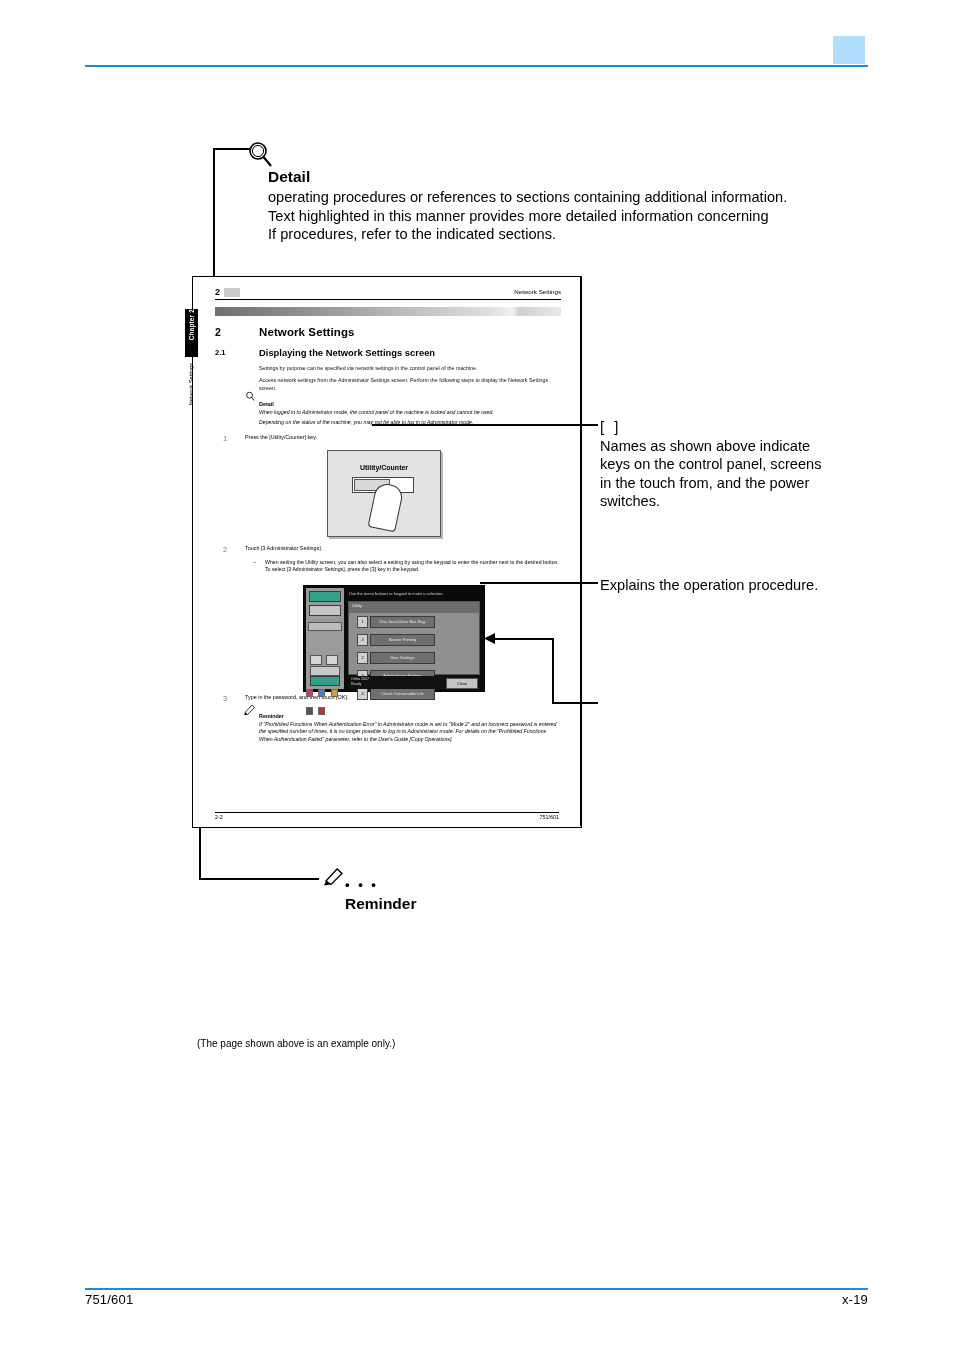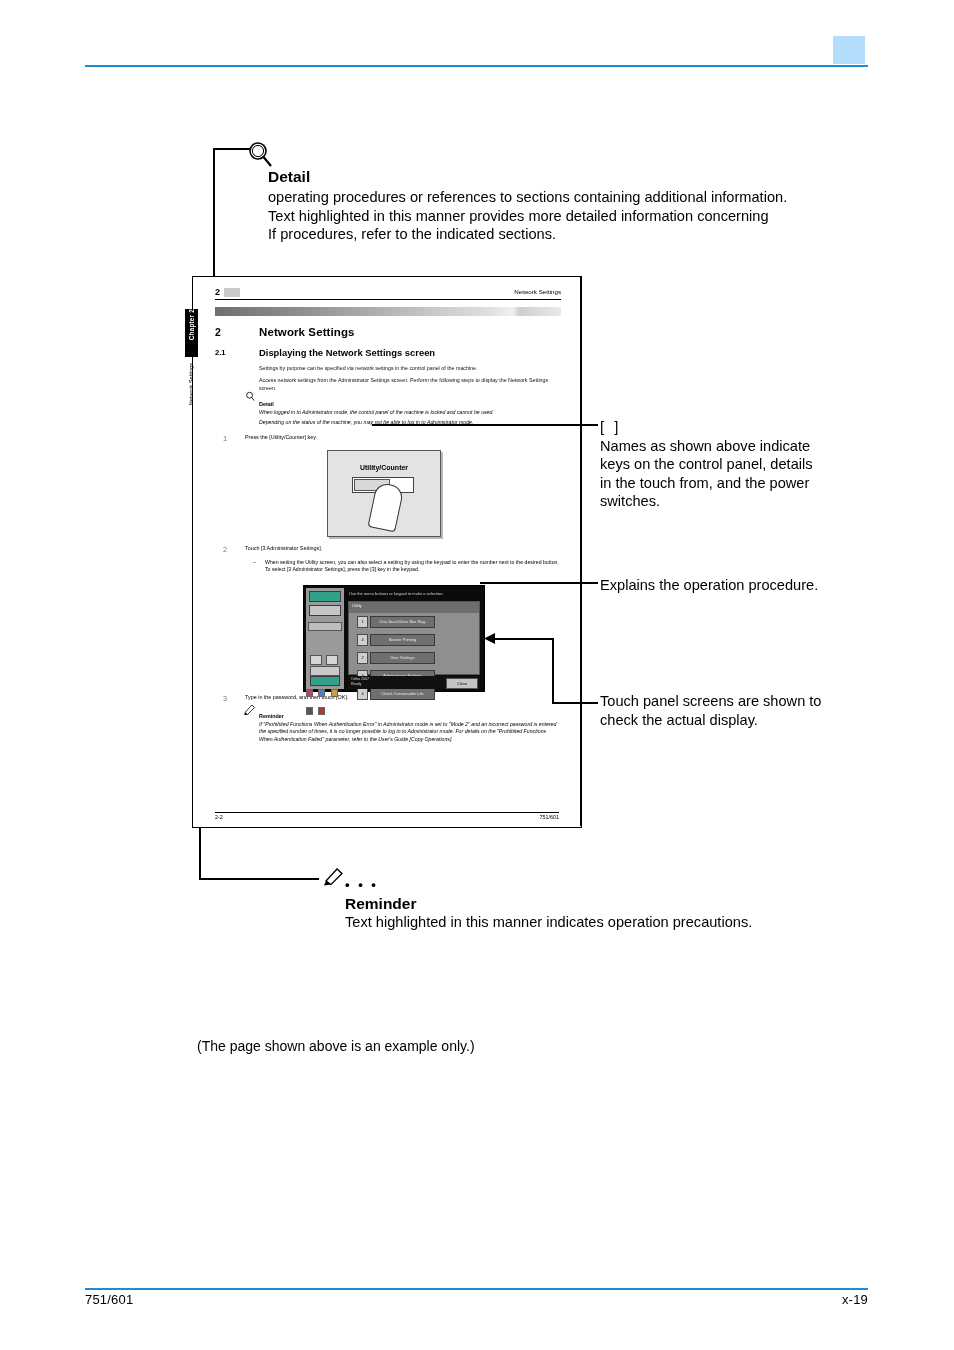--- a/index.html
+++ b/index.html
@@ -119,21 +119,21 @@
   #rc-brackets .bk{font-size:15px;letter-spacing:3px;}
   #rc-explains{left:600px;top:576px;width:240px;}
   #rc-touch{left:600px;top:692px;width:250px;}
 
   
   #reminder-callout{position:absolute;left:345px;top:895px;width:470px;}
   .rem-icon{position:absolute;left:323px;top:866px;width:22px;height:20px;}
   .rem-dots{position:absolute;left:345px;top:877px;font-size:13px;letter-spacing:2.5px;font-weight:bold;}
 
   
-  #caption{position:absolute;left:197px;top:1038px;font-size:14px;}
+  #caption{position:absolute;left:197px;top:1038px;font-size:10px;}
 </style>
 </head>
 <body>
 
 <div class="page">
 
   <div class="hdr-tab"></div>
   <div class="hdr-rule"></div>
 
   <svg class="detail-icon" viewBox="0 0 30 30">
@@ -309,42 +309,37 @@
 
   <div class="ln" style="left:372px;top:424px;width:226px;height:2px;"></div>
 
   <div class="ln" style="left:480px;top:582px;width:118px;height:2px;"></div>
 
   <div class="ln" style="left:580px;top:276px;width:1px;height:550px;background:#000;"></div>
 
   <div class="rc" id="rc-brackets">
     <div class="bk">[  ]</div>
     <div>Names as shown above indicate</div>
-    <div>keys on the control panel, details</div>
+    <div>keys on the control panel, screens</div>
     <div>in the touch from, and the power</div>
     <div>switches.</div>
   </div>
 
   <div class="rc" id="rc-explains">Explains the operation procedure.</div>
 
-  <div class="rc" id="rc-touch">
-    <div>Touch panel screens are shown to</div>
-    <div>check the actual display.</div>
-  </div>
 
   <svg class="rem-icon" viewBox="0 0 22 20">
     <polygon points="3,15 14,3 19,7.5 8,18.5" fill="none" stroke="#000" stroke-width="1.3"></polygon>
     <line x1="14" y1="3" x2="19" y2="7.5" stroke="#000" stroke-width="1"></line>
     <polygon points="3,15 8,18.5 1,19.5" fill="#000"></polygon>
   </svg>
   <div class="rem-dots">• • •</div>
   <div id="reminder-callout">
     <div class="cal-title">Reminder</div>
     <div class="cal-body">
-      <div>Text highlighted in this manner indicates operation precautions.</div>
     </div>
   </div>
 
   <div id="caption">(The page shown above is an example only.)</div>
 
   <div class="ftr-rule"></div>
   <div class="ftr-left">751/601</div>
   <div class="ftr-right">x-19</div>
 
 </div>

